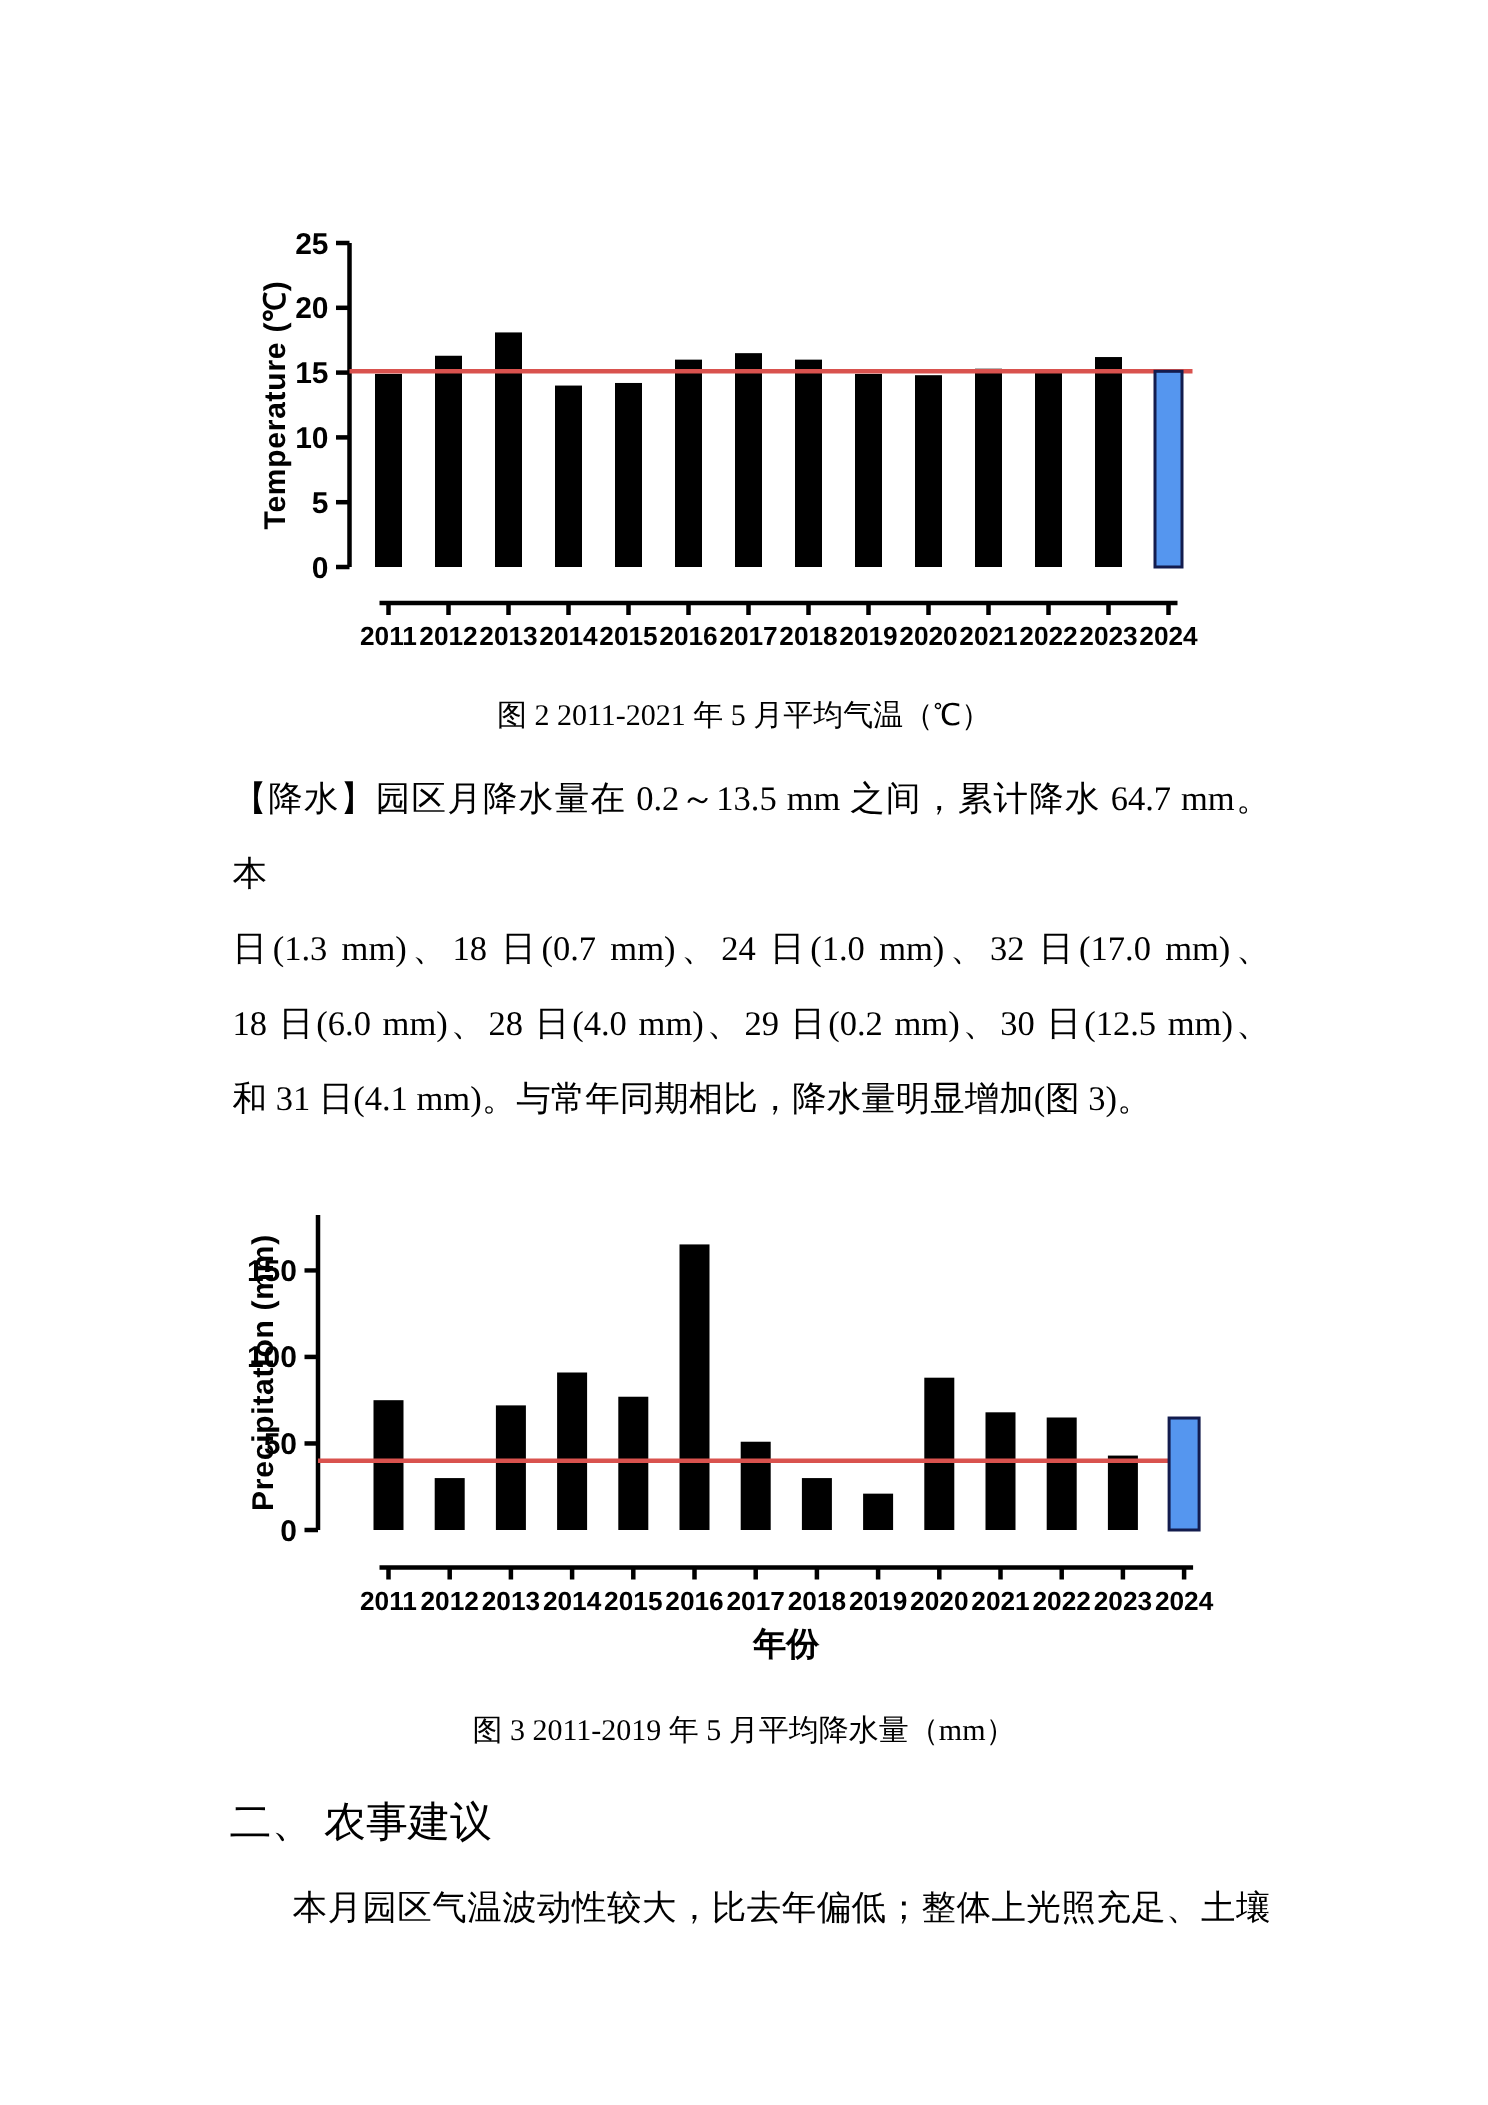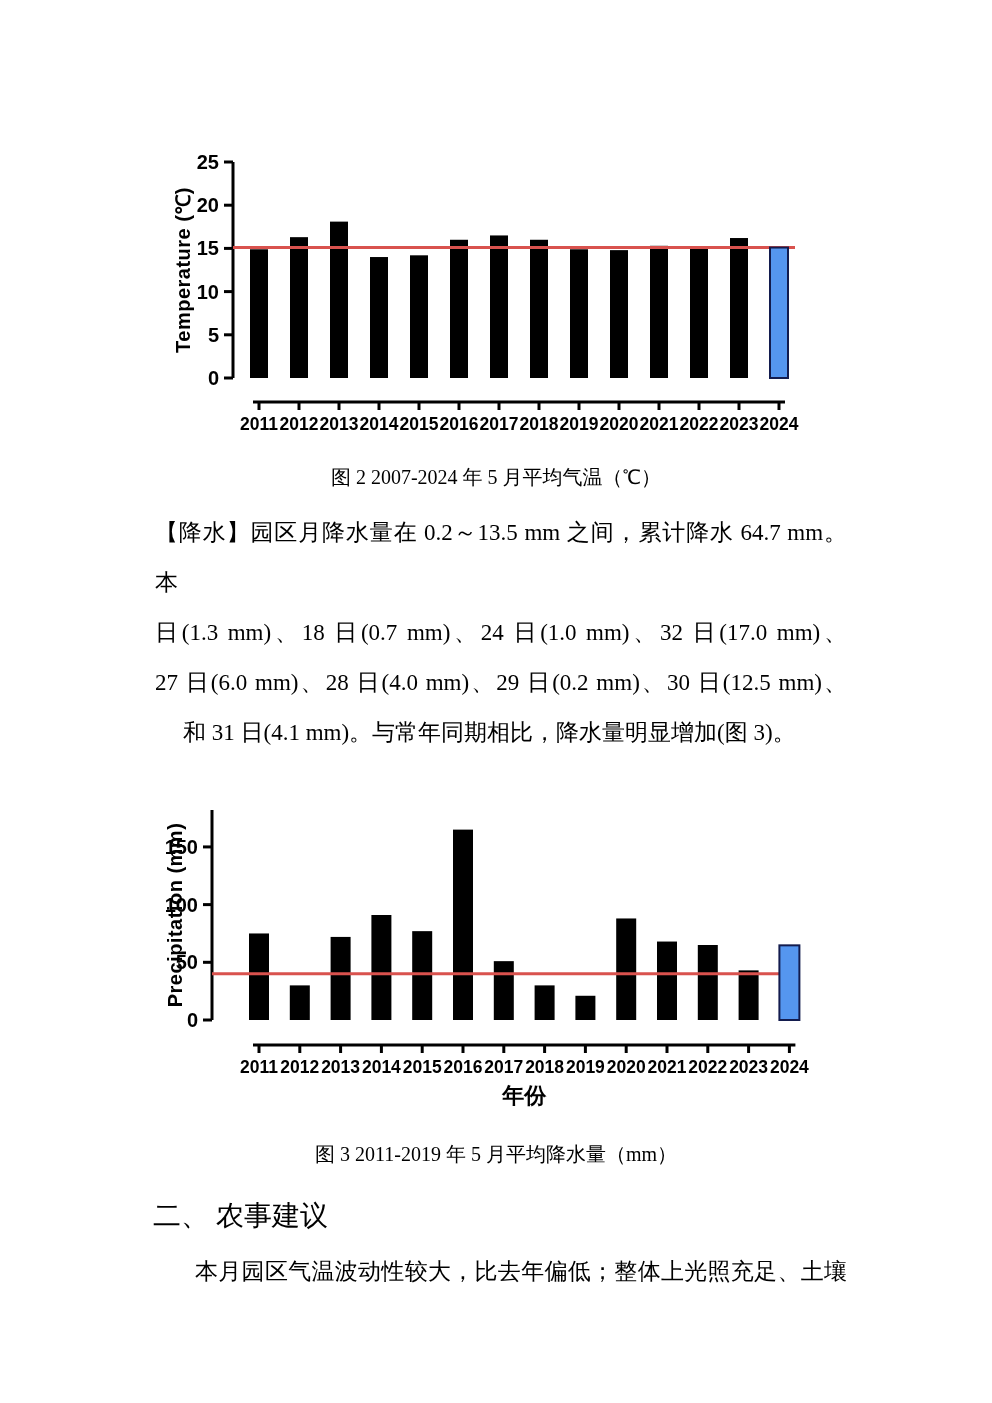--- a/index.html
+++ b/index.html
@@ -10,21 +10,21 @@
   .chart-box{position:absolute;}
   .caption{
     position:absolute;left:150px;width:692px;text-align:center;
     font-size:20px;line-height:28px;
   }
   .para{
     position:absolute;left:155px;width:692px;
     font-size:23px;line-height:50px;
   }
   .jline{text-align:justify;text-align-last:justify;text-justify:distribute;}
-  .plainline{text-align:left;margin-left:28px;}
+  .plainline{text-align:left;}
   .heading{
     position:absolute;left:153px;width:692px;
     font-size:28px;line-height:40px;
   }
   .advice{
     position:absolute;left:155px;width:692px;
     font-size:23px;line-height:44px;text-indent:40px;
     text-align:justify;text-align-last:justify;text-justify:distribute;
   }
   svg text{fill:#000;}
@@ -92,26 +92,26 @@
       <text x="489" y="285" text-anchor="middle" class="xtick">2021</text>
       <line x1="529" y1="257" x2="529" y2="265" stroke="#000" stroke-width="3"></line>
       <text x="529" y="285" text-anchor="middle" class="xtick">2022</text>
       <line x1="569" y1="257" x2="569" y2="265" stroke="#000" stroke-width="3"></line>
       <text x="569" y="285" text-anchor="middle" class="xtick">2023</text>
       <line x1="609" y1="257" x2="609" y2="265" stroke="#000" stroke-width="3"></line>
       <text x="609" y="285" text-anchor="middle" class="xtick">2024</text>
     </svg>
 </div>
 
-<div class="caption" style="top:463px;">图 2 2007-2024 年 5 月平均气温（℃）</div>
+<div class="caption" style="top:463px;">图 2 2011-2021 年 5 月平均气温（℃）</div>
 
 <div class="para" style="top:508px;">
   <div class="jline">【降水】园区月降水量在 0.2～13.5 mm 之间，累计降水 64.7 mm。本</div>
   <div class="jline">日(1.3 mm)、18 日(0.7 mm)、24 日(1.0 mm)、32 日(17.0 mm)、</div>
-  <div class="jline">27 日(6.0 mm)、28 日(4.0 mm)、29 日(0.2 mm)、30 日(12.5 mm)、</div>
+  <div class="jline">18 日(6.0 mm)、28 日(4.0 mm)、29 日(0.2 mm)、30 日(12.5 mm)、</div>
   <div class="plainline">和 31 日(4.1 mm)。与常年同期相比，降水量明显增加(图 3)。</div>
 </div>
 
 <div class="chart-box" style="left:140px;top:800px;width:720px;height:315px;">
   <svg id="chart-precip" width="720" height="315" viewBox="0 0 720 315">
       <line x1="72" y1="10" x2="72" y2="220" stroke="#000" stroke-width="3"></line>
       <line x1="63" y1="220" x2="72" y2="220" stroke="#000" stroke-width="3"></line>
       <text x="58" y="227" text-anchor="end" class="ytick">0</text>
       <line x1="63" y1="162.30769230769232" x2="72" y2="162.30769230769232" stroke="#000" stroke-width="3"></line>
       <text x="58" y="169.30769230769232" text-anchor="end" class="ytick">50</text>

